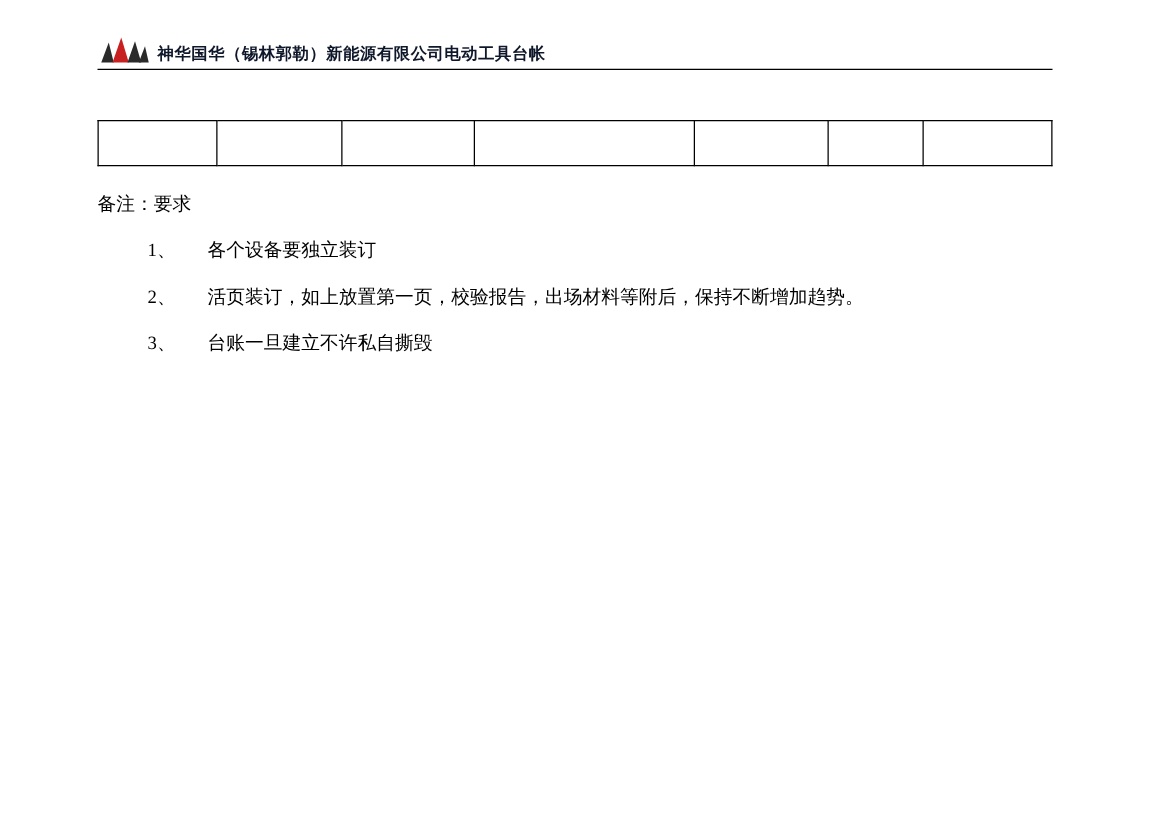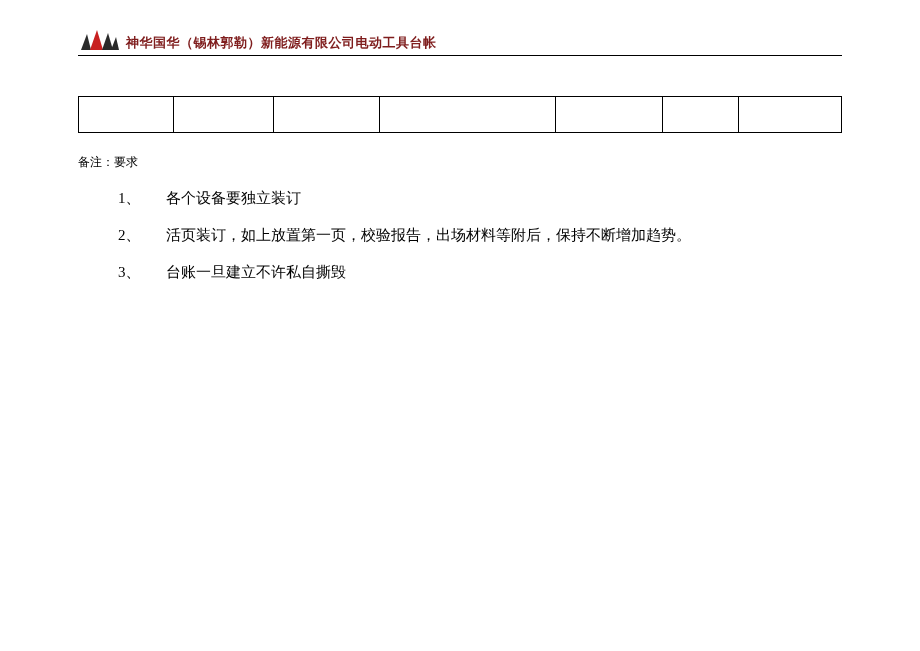--- a/index.html
+++ b/index.html
@@ -26,21 +26,21 @@
     }
     .logo {
       width: 42px;
       height: 24px;
       margin-right: 6px;
       position: relative;
     }
     .header-title {
       font-size: 13px;
       font-weight: bold;
-      color: #7f1d1d;
+      color: #0f172a;
       letter-spacing: 0.5px;
     }
     .table-container {
       position: absolute;
       top: 96px;
       left: 78px;
       right: 78px;
     }
     .empty-table {
       width: 100%;
@@ -57,21 +57,21 @@
     .col5 { width: 14%; }
     .col6 { width: 10%; }
     .col7 { width: 13.5%; }
     .notes-section {
       position: absolute;
       top: 154px;
       left: 78px;
       right: 78px;
     }
     .notes-title {
-      font-size: 12px;
+      font-size: 15px;
       color: #000;
       margin-bottom: 18px;
     }
     .notes-list {
       list-style: none;
       padding-left: 40px;
     }
     .notes-list li {
       font-size: 15px;
       color: #000;

